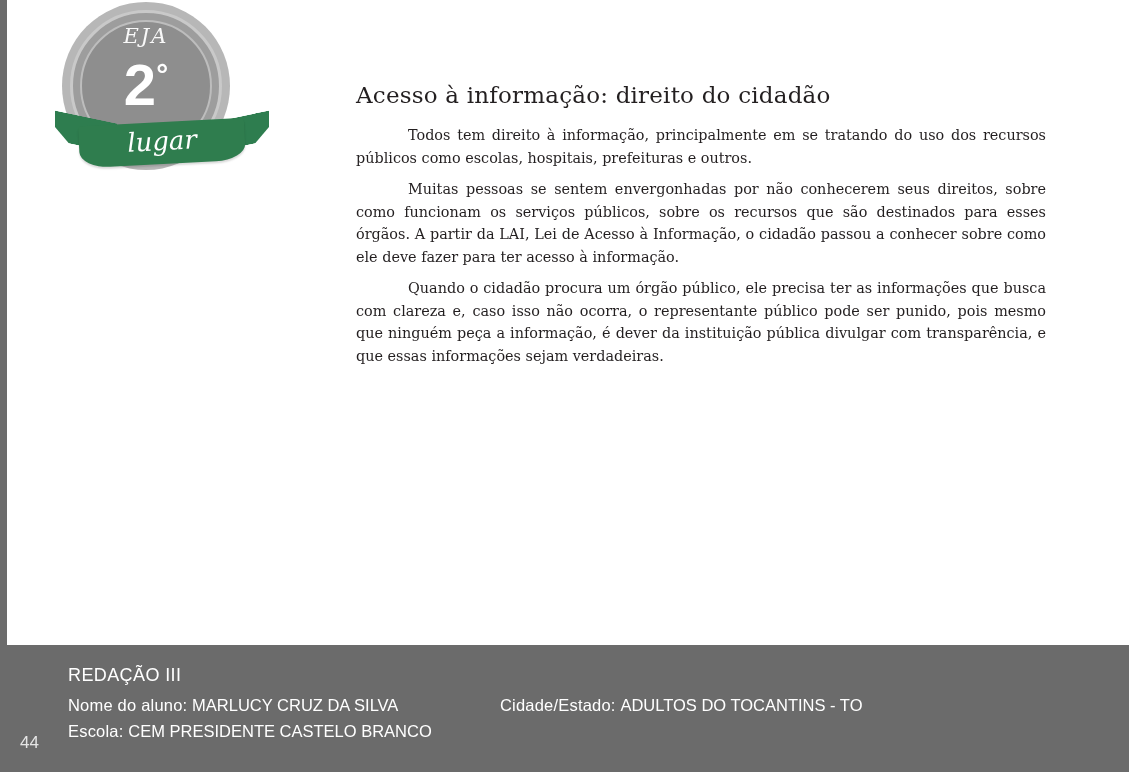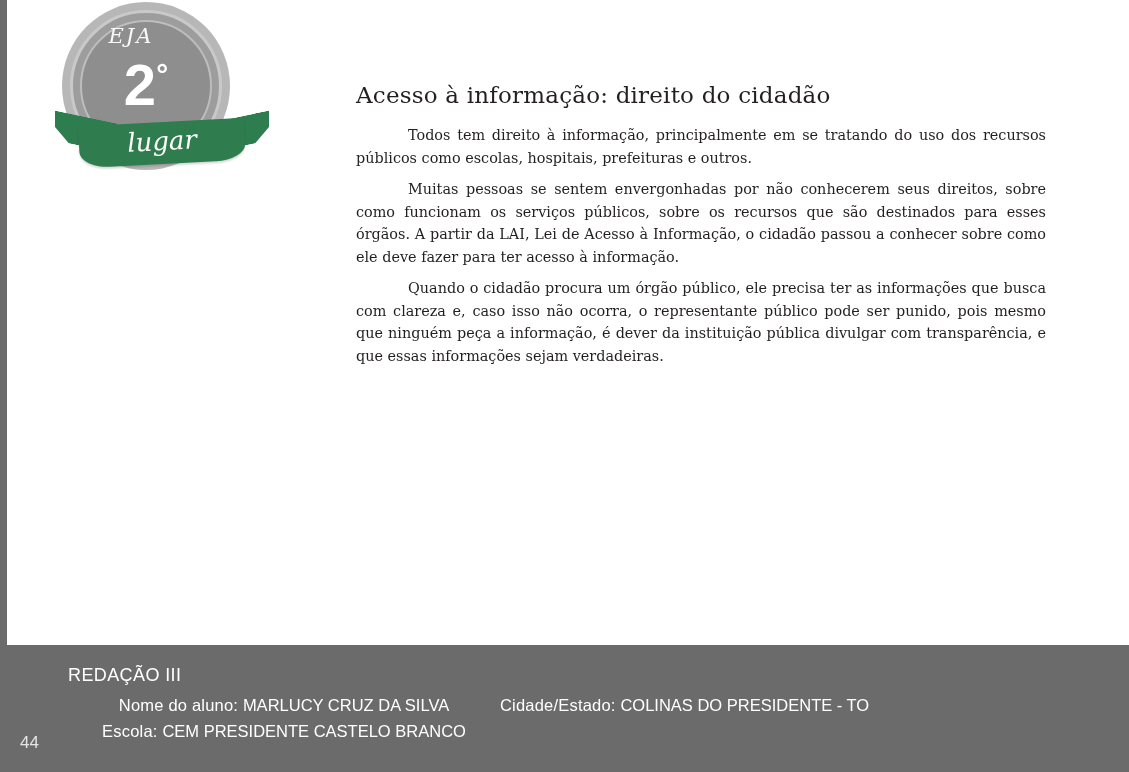--- a/index.html
+++ b/index.html
@@ -59,21 +59,21 @@
     top: 18px;
     width: 132px;
     height: 132px;
     border-radius: 50%;
     background: #8e8e8e;
     border: 2px solid #bdbdbd;
     box-sizing: border-box;
   }
   .medal-eja {
     position: absolute;
-    left: 10px;
+    left: 25px;
     top: 22px;
     width: 132px;
     text-align: center;
     color: #ffffff;
     font-family: "DejaVu Serif", serif;
     font-style: italic;
     font-size: 21px;
     letter-spacing: 2px;
     opacity: .95;
   }
@@ -188,21 +188,20 @@
     right: 0;
   }
   .footer-title {
     font-family: "Liberation Sans", sans-serif;
     font-size: 18px;
     letter-spacing: .4px;
     margin-bottom: 6px;
   }
   .footer-grid {
     display: flex;
-    text-align: center;
   }
   .footer-col {
     font-family: "Liberation Sans", sans-serif;
     font-size: 16.5px;
     line-height: 26px;
   }
   .footer-col.left { width: 432px; }
   .footer-lbl { letter-spacing: .2px; }
   .page-number {
     position: absolute;
@@ -242,17 +241,17 @@
 <div class="footer">
   <div class="page-number">44</div>
   <div class="footer-inner">
     <div class="footer-title">REDAÇÃO III</div>
     <div class="footer-grid">
       <div class="footer-col left">
         <div><span class="footer-lbl">Nome do aluno: </span><span>MARLUCY CRUZ DA SILVA</span></div>
         <div><span class="footer-lbl">Escola: </span><span>CEM PRESIDENTE CASTELO BRANCO</span></div>
       </div>
       <div class="footer-col right">
-        <div><span class="footer-lbl">Cidade/Estado: </span><span>COLINAS DO PRESIDENTE - TO</span></div>
+        <div><span class="footer-lbl">Cidade/Estado: </span><span>ADULTOS DO TOCANTINS - TO</span></div>
       </div>
     </div>
   </div>
 </div>
 
 </body></html>

